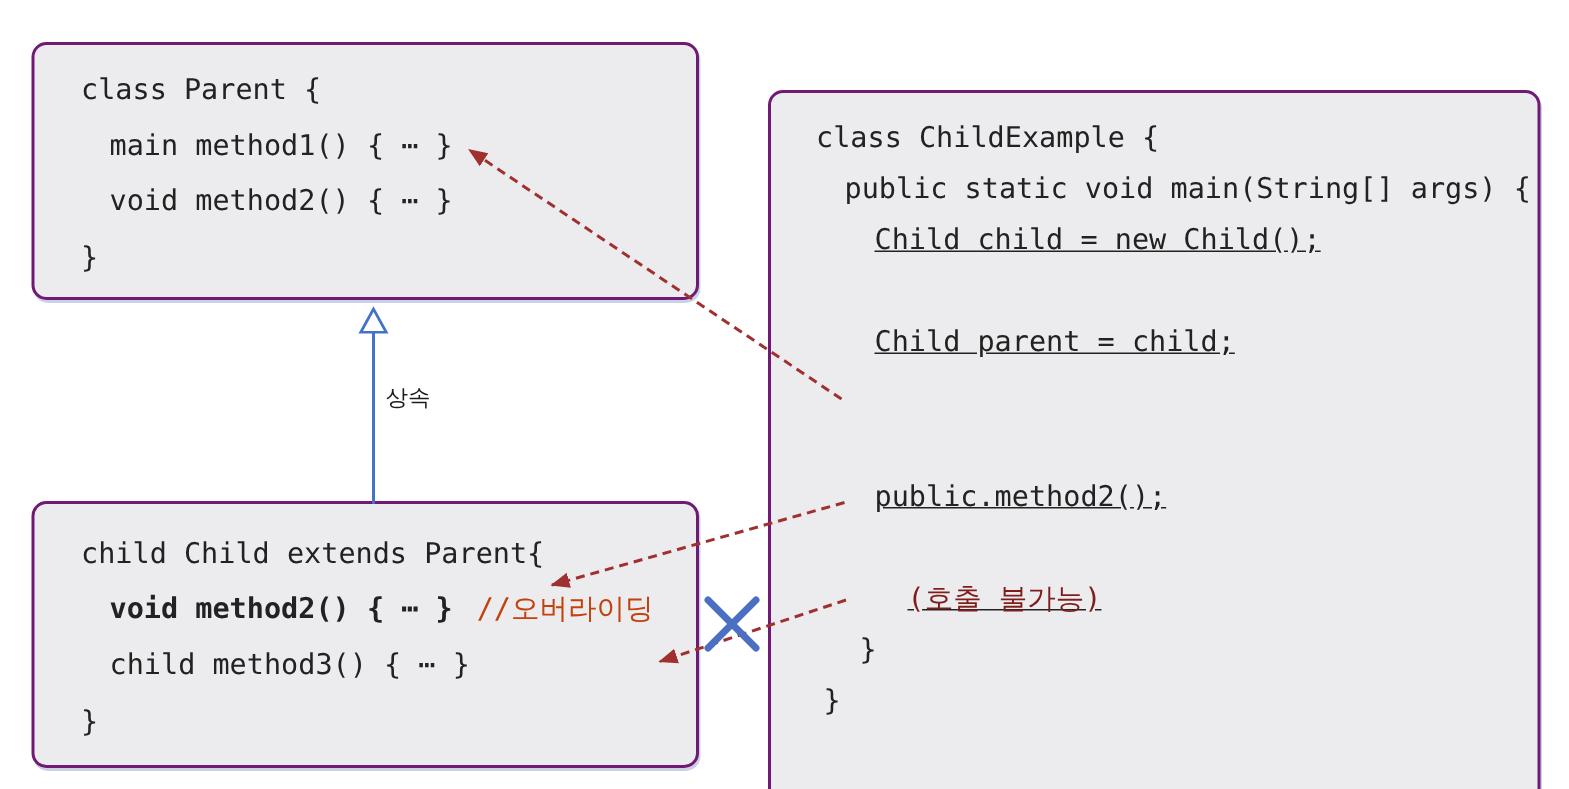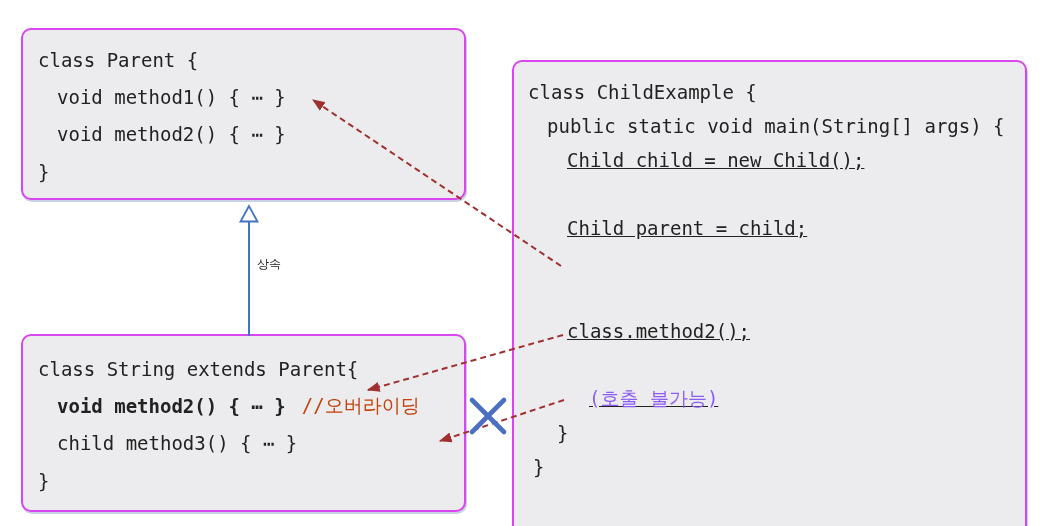--- a/index.html
+++ b/index.html
@@ -2,83 +2,84 @@
 <html><head>
 <meta charset="utf-8">
 <style>
   html,body { margin:0; padding:0; background:#ffffff; }
   .stage {
     position:relative; width:1046px; height:526px; background:#ffffff;
     font-family:"DejaVu Sans Mono","Liberation Mono",monospace;
     overflow:hidden;
   }
   .box {
-    position:absolute; background:#ececee; border:2px solid #d946ef;
+    position:absolute; background:#ececee; border:2px solid #701a75;
     border-radius:10px; box-sizing:border-box;
     box-shadow:1px 2px 0 rgba(100,125,180,0.35);
+    padding-left:16px;
   }
   .parent-box  { left:21px;  top:28px;  width:445px; height:172px; padding-top:11px; }
   .child-box   { left:21px;  top:334px; width:445px; height:178px; padding-top:14px; }
   .example-box { left:512px; top:28px;  width:515px; height:484px; padding-top:13px;margin-top:32px; }
 
   .cl { height:37.3px; display:flex; align-items:center; font-size:19px;
         color:#222222; white-space:pre; padding-left:15px; }
   .cl.ind { padding-left:34px; }
   .rl { height:34.1px; display:flex; align-items:center; font-size:19px;
         color:#222222; white-space:pre; }
   .rl.i0  { padding-left:14px; }
   .rl.i1  { padding-left:33px; }
   .rl.i2  { padding-left:53px;text-decoration:underline; }
   .rl.ic1 { padding-left:43px; }
   .rl.ic0 { padding-left:19px; }
 
   .bold { font-weight:bold; }
   .comment { color:#c2410c; margin-left:16px;
              font-family:"DejaVu Sans Mono","DejaVu Sans",sans-serif; }
-  .note { color:#8b5cf6; margin-left:22px;
+  .note { color:#7f1d1d; margin-left:22px;
           font-family:"DejaVu Sans Mono","DejaVu Sans",sans-serif; }
 
   .inherit-label {
-    position:absolute; left:257px; top:256px; font-size:12px; color:#1c1c1c;
+    position:absolute; left:257px; top:256px; font-size:15px; color:#1c1c1c;
     font-family:"DejaVu Sans","Liberation Sans",sans-serif; white-space:pre;
   }
   .overlay { position:absolute; left:0; top:0; width:1046px; height:526px;
              pointer-events:none; z-index:5; }
 </style>
 </head>
 <body>
 
 <div class="stage">
 
   <div class="box parent-box">
     <div class="cl">class Parent {</div>
-    <div class="cl ind">void method1() { ⋯ }</div>
+    <div class="cl ind">main method1() { ⋯ }</div>
     <div class="cl ind">void method2() { ⋯ }</div>
     <div class="cl">}</div>
   </div>
 
   <div class="box child-box">
-    <div class="cl">class String extends Parent{</div>
+    <div class="cl">child Child extends Parent{</div>
     <div class="cl ind">
       <span class="bold">void method2() { ⋯ }</span>
       <span class="comment">//오버라이딩</span>
     </div>
     <div class="cl ind">child method3() { ⋯ }</div>
     <div class="cl">}</div>
   </div>
 
   <div class="box example-box">
     <div class="rl i0">class ChildExample {</div>
     <div class="rl i1">public static void main(String[] args) {</div>
     <div class="rl i2">Child child = new Child();</div>
     <div class="rl"></div>
     <div class="rl i2">Child parent = child;</div>
     <div class="rl"></div>
     <div class="rl"></div>
-    <div class="rl i2">class.method2();</div>
+    <div class="rl i2">public.method2();</div>
     <div class="rl"></div>
     <div class="rl i2">
       <span class="note">(호출 불가능)</span>
     </div>
     <div class="rl ic1">}</div>
     <div class="rl ic0">}</div>
   </div>
 
   <div class="inherit-label">상속</div>
 

